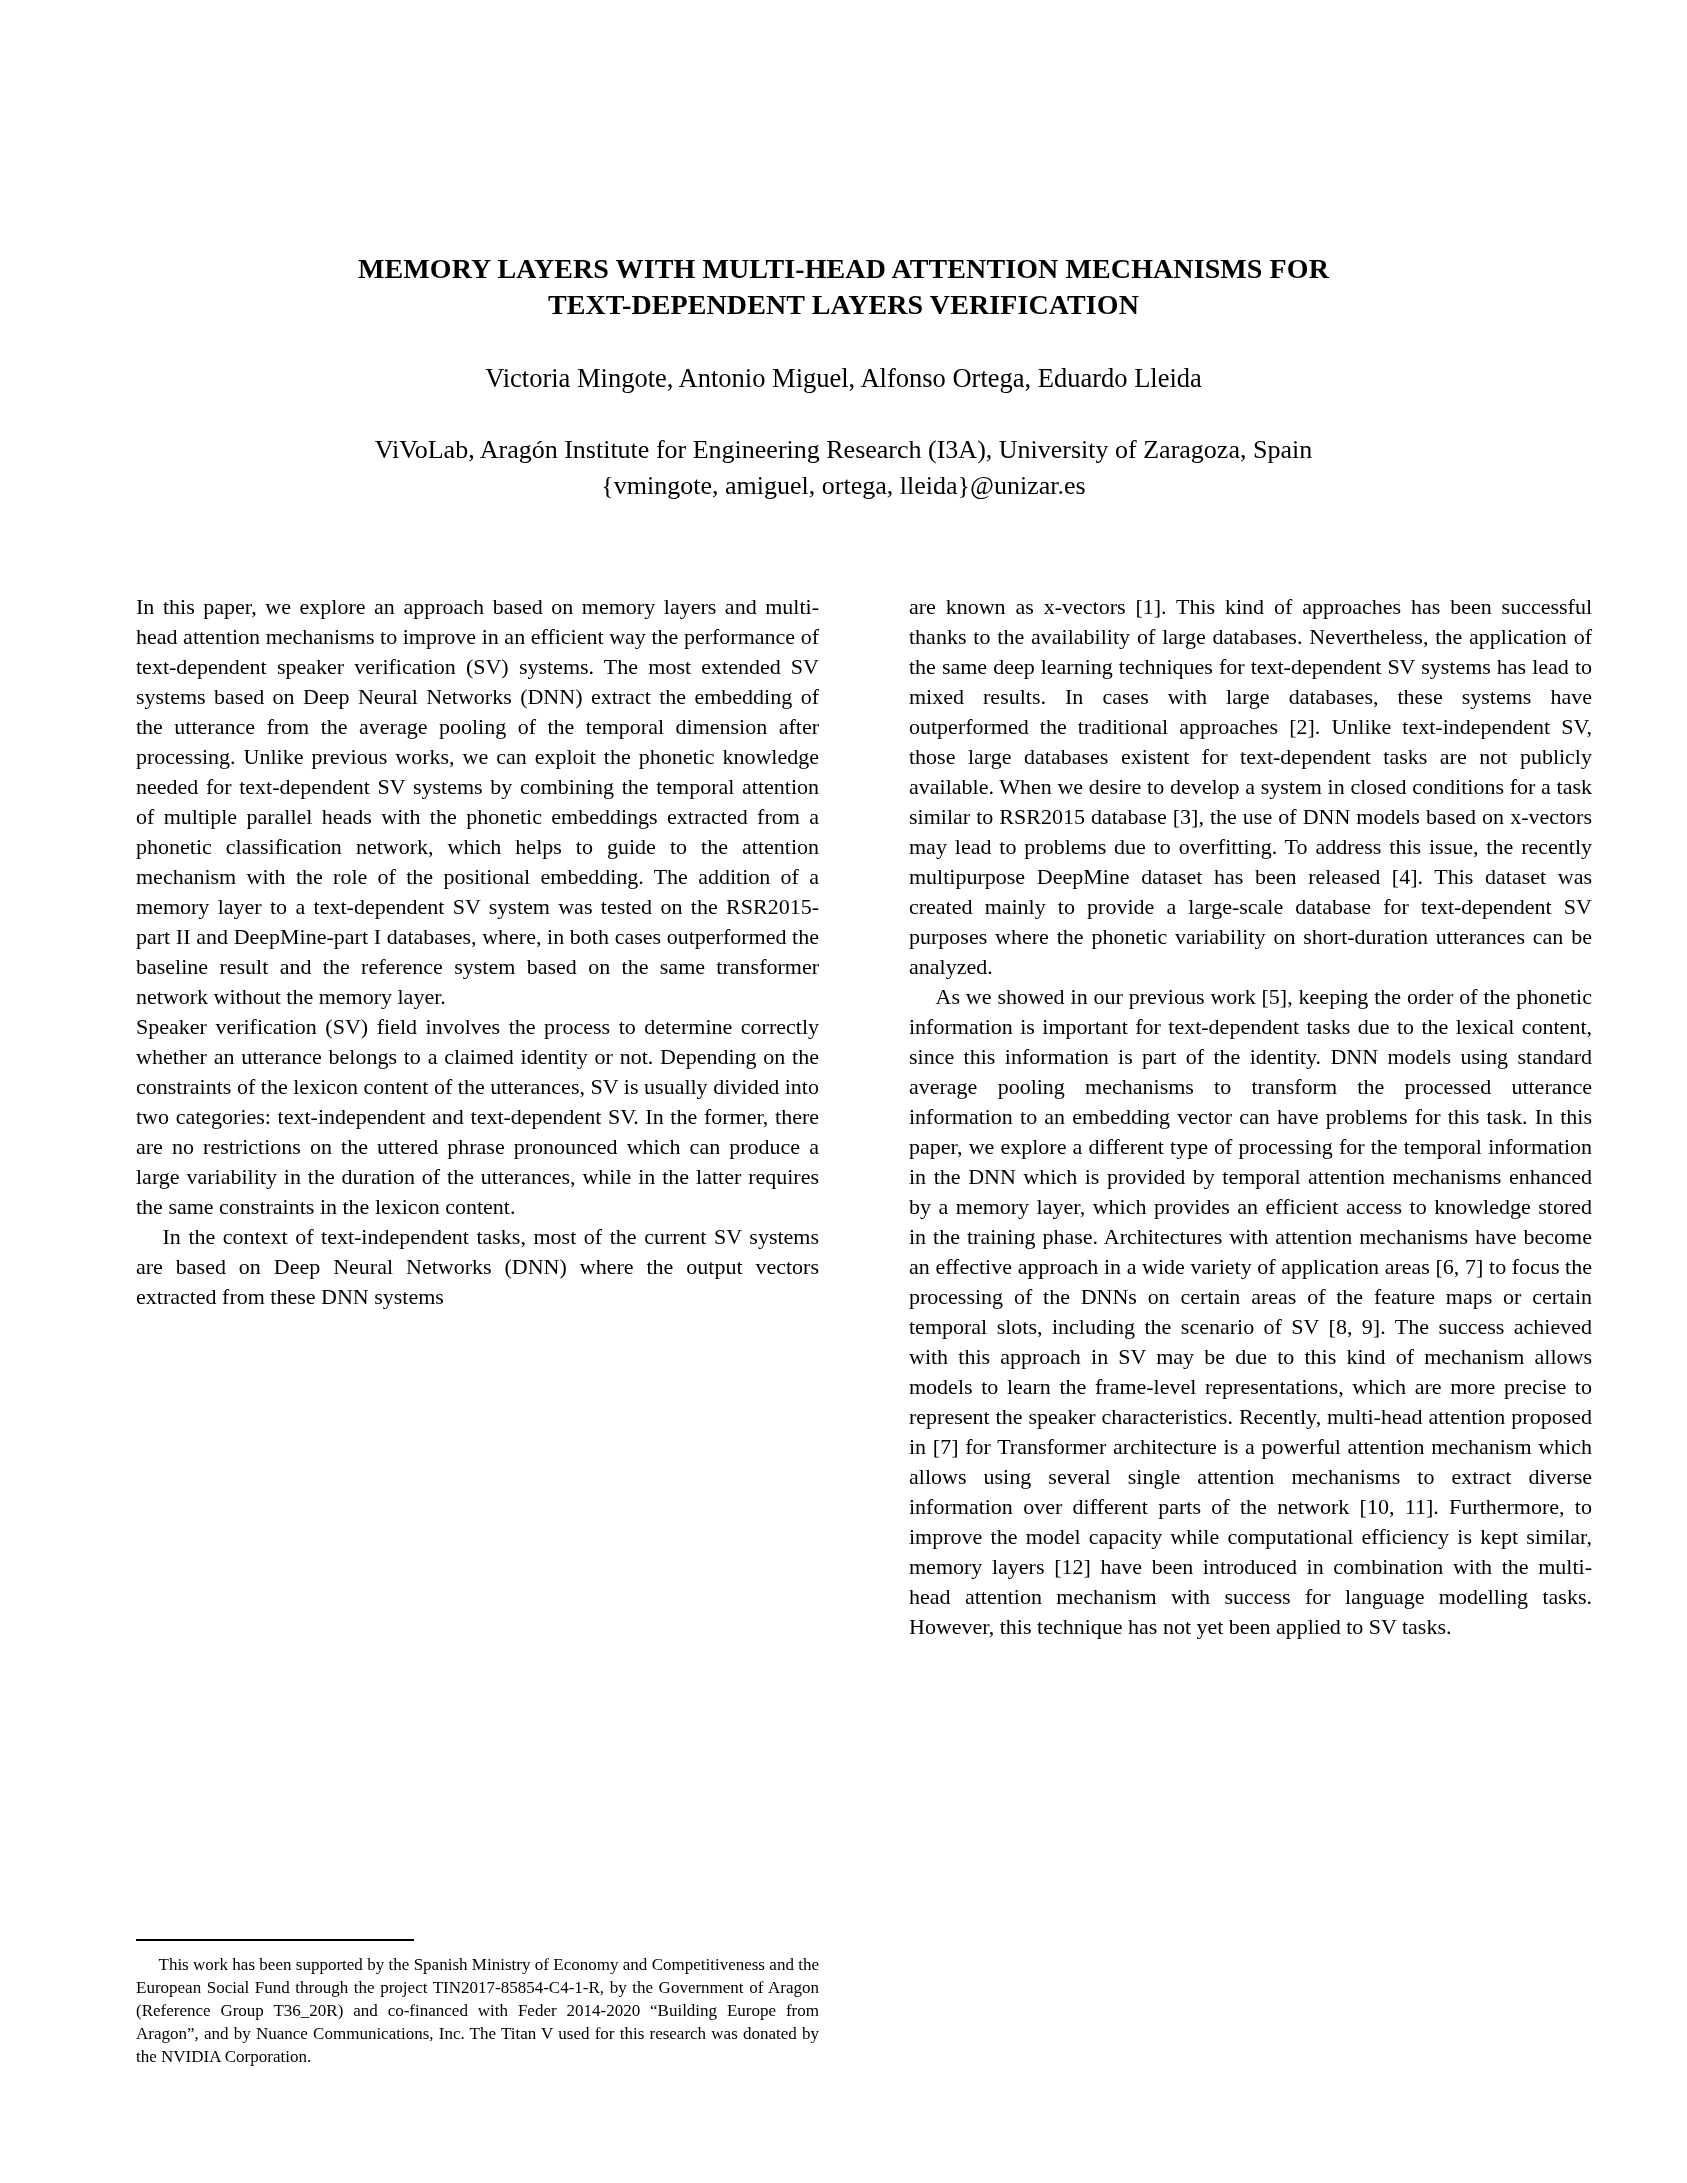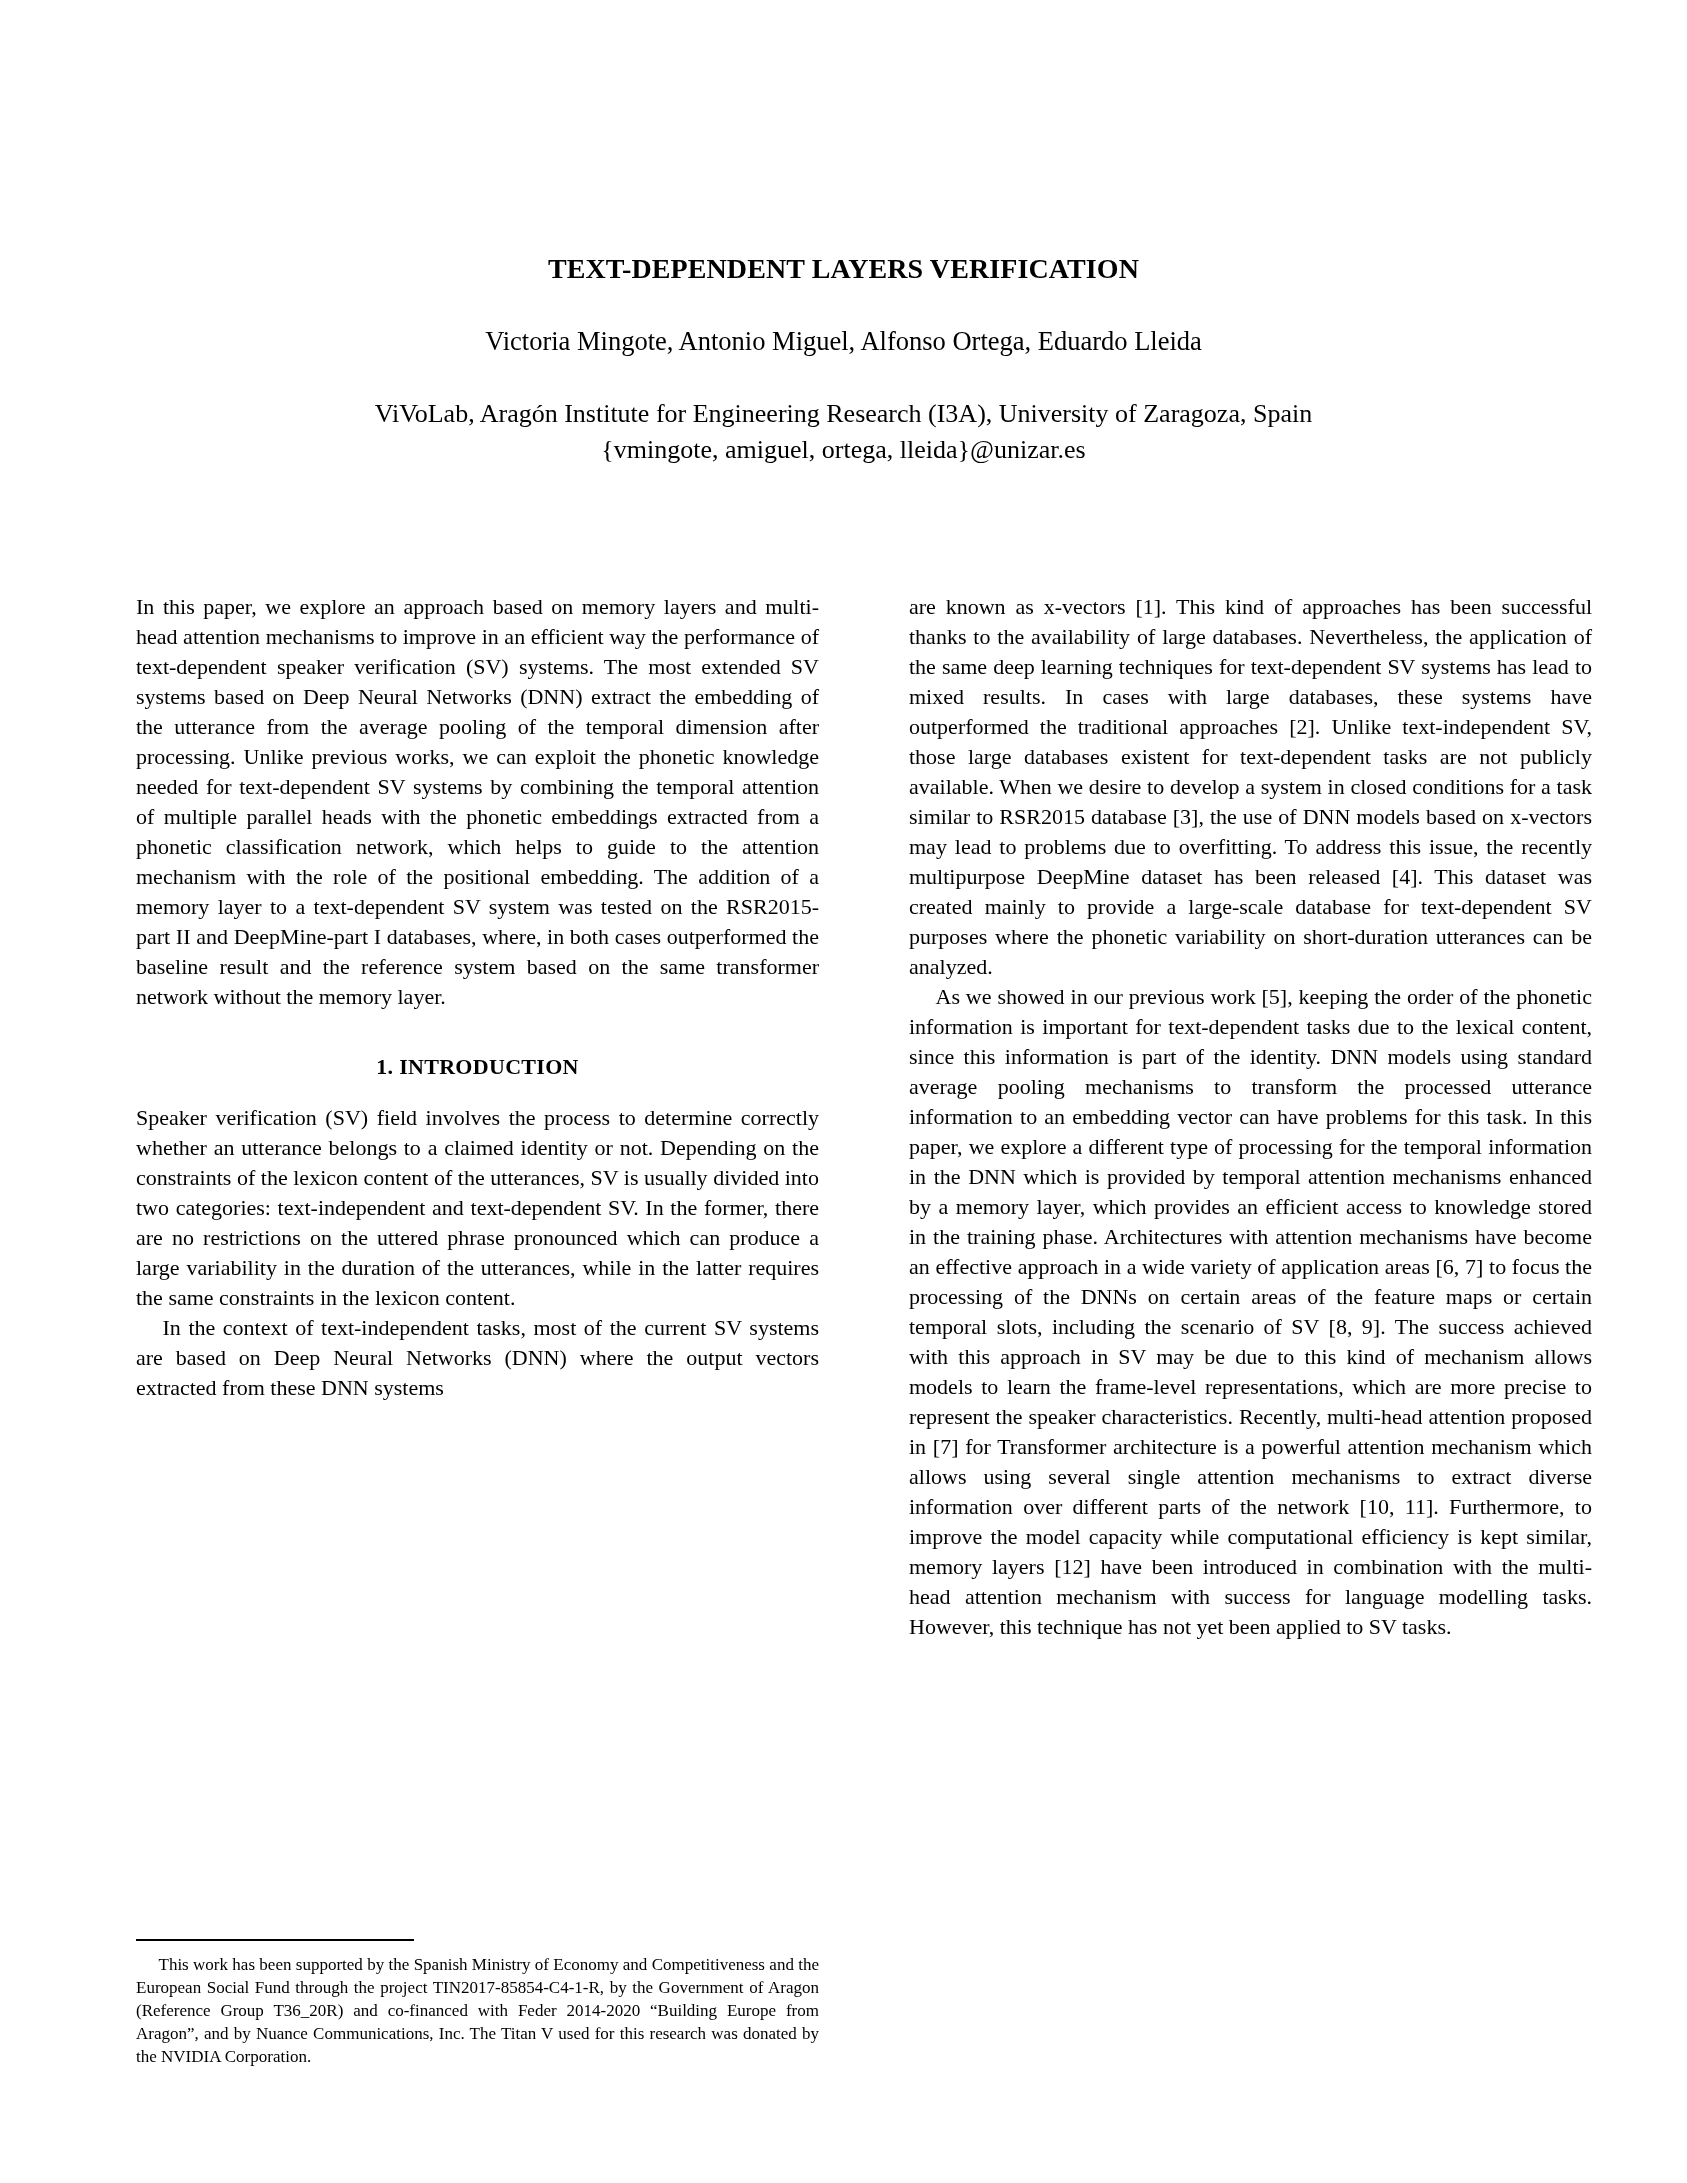--- a/index.html
+++ b/index.html
@@ -120,36 +120,36 @@
     text-indent: 22.5px;
   }
 </style>
 </head>
 <body>
 
 <div class="page">
 
   <div class="header">
     <h1 class="paper-title">
+      <span class="tline">MEMORY LAYERS WITH MULTI-HEAD ATTENTION MECHANISMS FOR</span>
       <span class="tline">TEXT-DEPENDENT LAYERS VERIFICATION</span>
     </h1>
     <div class="authors">Victoria Mingote, Antonio Miguel, Alfonso Ortega, Eduardo Lleida</div>
     <div class="affiliation">
       <span class="aline">ViVoLab, Aragón Institute for Engineering Research (I3A), University of Zaragoza, Spain</span>
       <span class="aline">{vmingote, amiguel, ortega, lleida}@unizar.es</span>
     </div>
   </div>
 
   <div class="columns">
 
     <div class="col col-left">
       <p class="body noindent">In this paper, we explore an approach based on memory layers and multi-head attention mechanisms to improve in an efficient way the performance of text-dependent speaker verification (SV) systems. The most extended SV systems based on Deep Neural Networks (DNN) extract the embedding of the utterance from the average pooling of the temporal dimension after processing. Unlike previous works, we can exploit the phonetic knowledge needed for text-dependent SV systems by combining the temporal attention of multiple parallel heads with the phonetic embeddings extracted from a phonetic classification network, which helps to guide to the attention mechanism with the role of the positional embedding. The addition of a memory layer to a text-dependent SV system was tested on the RSR2015-part II and DeepMine-part I databases, where, in both cases outperformed the baseline result and the reference system based on the same transformer network without the memory layer.</p>
 
 
-      <div class="section-head intro">1.  INTRODUCTION</div>
       <p class="body noindent">Speaker verification (SV) field involves the process to determine correctly whether an utterance belongs to a claimed identity or not. Depending on the constraints of the lexicon content of the utterances, SV is usually divided into two categories: text-independent and text-dependent SV. In the former, there are no restrictions on the uttered phrase pronounced which can produce a large variability in the duration of the utterances, while in the latter requires the same constraints in the lexicon content.</p>
       <p class="body">In the context of text-independent tasks, most of the current SV systems are based on Deep Neural Networks (DNN) where the output vectors extracted from these DNN systems</p>
 
       <div class="footnote-wrap">
         <div class="footnote-rule"></div>
         <p class="footnote">This work has been supported by the Spanish Ministry of Economy and Competitiveness and the European Social Fund through the project TIN2017-85854-C4-1-R, by the Government of Aragon (Reference Group T36_20R) and co-financed with Feder 2014-2020 “Building Europe from Aragon”, and by Nuance Communications, Inc. The Titan V used for this research was donated by the NVIDIA Corporation.</p>
       </div>
     </div>
 
     <div class="col col-right">

